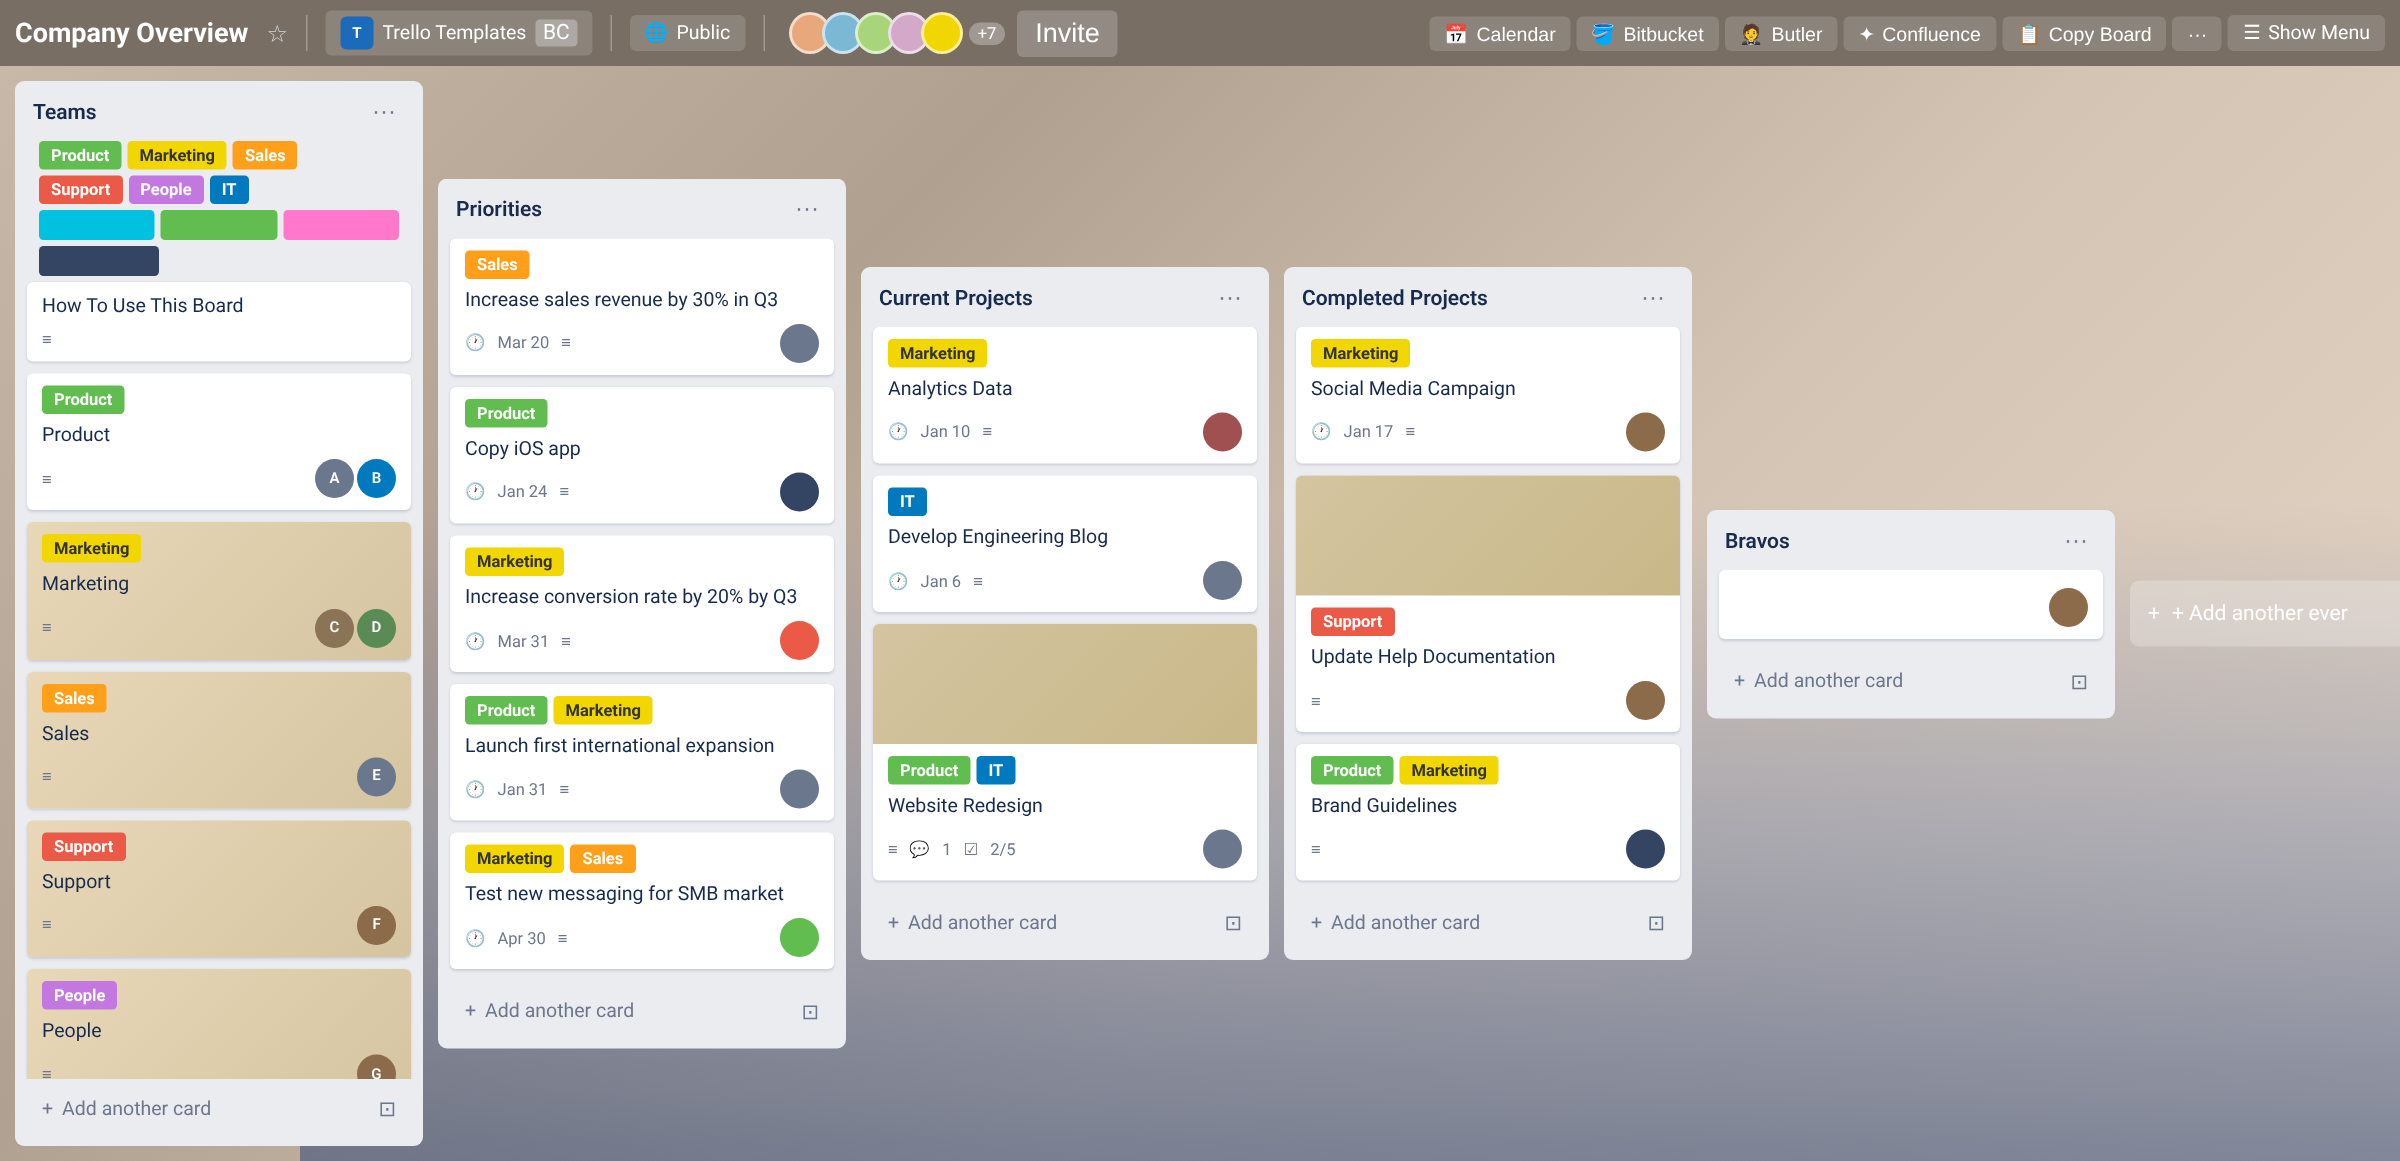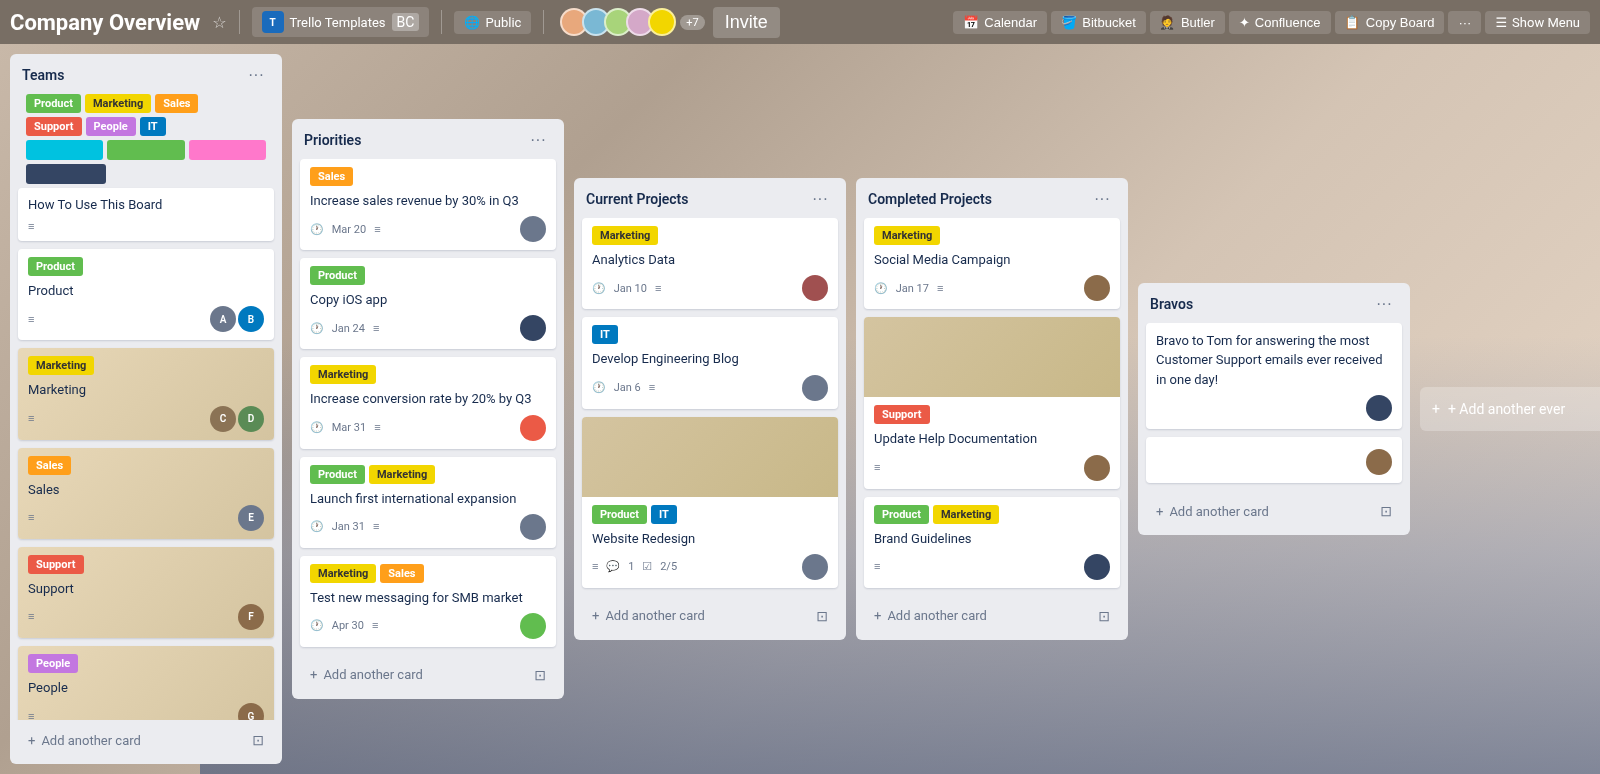--- a/index.html
+++ b/index.html
@@ -19,21 +19,21 @@
       display: flex;
       align-items: center;
       padding: 0 10px;
       gap: 8px;
       position: relative;
       z-index: 10;
     }
     .header-title {
       color: #fff;
       font-weight: 700;
-      font-size: 22px;
+      font-size: 18px;
       margin-right: 4px;
     }
     .header-star {
       color: rgba(255,255,255,0.7);
       font-size: 16px;
       cursor: pointer;
     }
     .header-divider {
       width: 1px;
       height: 24px;
@@ -760,27 +760,20 @@
     </div>
   </div>
 
   <div class="list">
     <div class="list-header">
       <span>Bravos</span>
       <button class="list-menu-btn">···</button>
     </div>
     <div class="list-body">
 
-      <div class="card bravo-card">
-        <div class="card-title">Bravo to Tom for answering the most Customer Support emails ever received in one day!</div>
-        <div class="card-meta">
-          <div class="card-meta-left"></div>
-          <div class="card-avatar" style="background:#344563;"></div>
-        </div>
-      </div>
 
       <div class="card bravo-card">
         <div class="card-meta">
           <div class="card-meta-left"></div>
           <div class="card-avatar" style="background:#8b6b4a;"></div>
         </div>
       </div>
     </div>
     <div class="add-card-btn">
       <div class="add-card-left">

